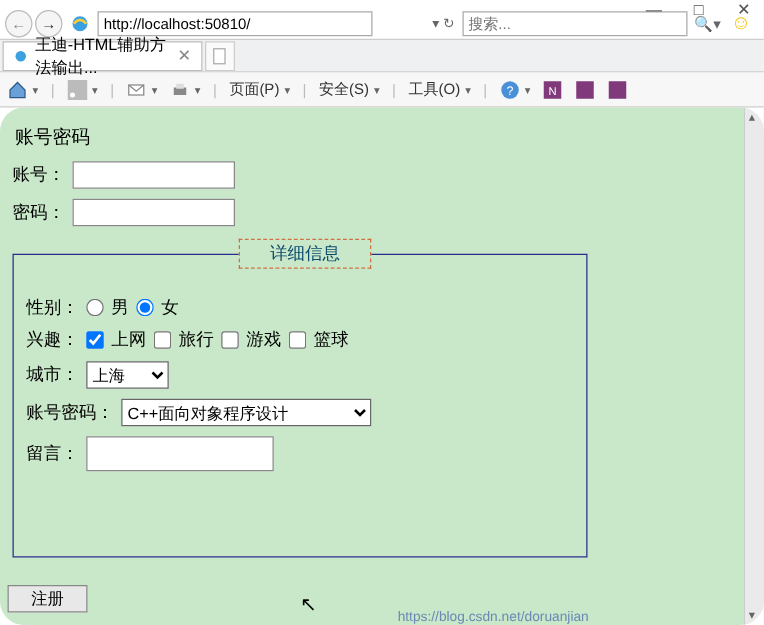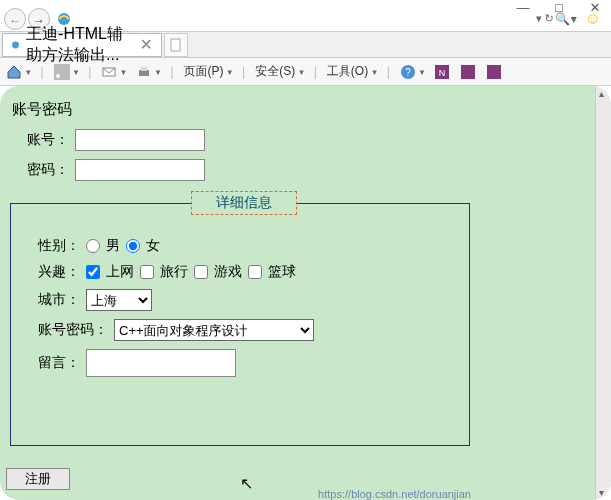--- a/index.html
+++ b/index.html
@@ -16,39 +16,39 @@
 .nav-btn.enabled { color: #333; }
 .ie-icon { width: 16px; height: 16px; margin: 0 4px; }
 .addr-input { flex: 0 0 220px; height: 20px; border: 1px solid #aaa; padding: 0 4px; font-size: 12px; }
 .refresh-seg { margin-left: auto; color: #666; font-size: 11px; }
 .search-box { width: 180px; height: 20px; border: 1px solid #aaa; padding: 0 4px; margin: 0 4px; font-size: 12px; }
 .search-icons { display: flex; gap: 8px; color: #666; align-items: center; }
 .smiley { color: #f5c518; font-size: 16px; margin: 0 6px; }
 
 
 .tab-row { display: flex; align-items: center; height: 26px; background: #eef0f2; border-bottom: 1px solid #ccc; }
-.tab { display: flex; align-items: center; gap: 6px; height: 24px; padding: 0 8px; border: 1px solid #bbb; background: #fff; font-size: 16px; margin-left: 2px; max-width: 160px; }
+.tab { display: flex; align-items: center; gap: 6px; height: 24px; padding: 0 8px; border: 1px solid #bbb; background: #fff; font-size: 13px; margin-left: 2px; max-width: 160px; }
 .tab .close { color: #888; }
 .newtab { width: 24px; height: 24px; border: 1px solid #ccc; margin-left: 2px; background: #fafafa; display: flex; align-items: center; justify-content: center; }
 
 
 .tool-row { display: flex; align-items: center; height: 28px; padding: 0 6px; gap: 10px; border-bottom: 1px solid #d0d0d0; background: #f7f7f7; font-size: 12px; color: #333; }
 .tool-row .sep { color: #bbb; }
 .tool-row .drop::after { content: "▾"; font-size: 9px; margin-left: 2px; color: #666; }
 .tool-item { display: flex; align-items: center; gap: 2px; }
 .ico { width: 16px; height: 16px; display: inline-block; }
 
 
 .page-wrap { position: relative; background: #c9e8c9; height: calc(500px - 6px - 26px - 26px - 28px); overflow: hidden; padding: 4px 6px 0 6px; border-radius: 19px; }
 .scroll-right { position: absolute; right: 0; top: 0; width: 16px; height: 100%; background: #eaeaea; border-left: 1px solid #ccc; }
 .scroll-right::before { content: "▴"; position: absolute; top: 2px; left: 3px; font-size: 10px; color: #666; }
 .scroll-right::after { content: "▾"; position: absolute; bottom: 2px; left: 3px; font-size: 10px; color: #666; }
 
 .form-area { padding: 6px 4px; font-size: 14px; color: #000; }
-.row { margin: 8px 17px; display: flex; align-items: center; gap: 6px; }
+.row { margin: 8px 0; display: flex; align-items: center; gap: 6px; }
 .txt-input { width: 130px; height: 22px; border: 1px solid #888; background: #fff; }
 
 fieldset.detail { border: 1px solid #2b2b8f; margin-top: 10px; padding: 14px 10px 60px 10px; width: 460px; position: relative; }
 fieldset.detail legend { border: 1px dashed #d07040; padding: 2px 24px; color: #0c4a6e; background: #c9e8c9; font-size: 14px; margin-left: 170px; }
 
 .radio, .check { width: 14px; height: 14px; }
 select { height: 22px; border: 1px solid #666; background: #fff; font-size: 13px; }
 select.city { width: 66px; }
 select.book { width: 200px; }
 textarea.msg { width: 150px; height: 28px; border: 1px solid #888; resize: none; background: #fff; }
@@ -70,21 +70,23 @@
   </div>
 </div>
 
 <div class="addr-row">
   <div class="nav-btn">←</div>
   <div class="nav-btn enabled">→</div>
   <svg class="ie-icon" viewBox="0 0 16 16">
       <circle cx="8" cy="8" r="6" fill="#3aa0e0"></circle>
       <path d="M3 8 Q8 2 13 8" stroke="#ffcf3a" stroke-width="2" fill="none"></path>
     </svg>
+  <input class="addr-input" value="http://localhost:50810/" style="">
   <span class="refresh-seg">▾ <span>↻</span></span>
+  <input class="search-box" placeholder="搜索..." style="">
   <div class="search-icons">
     <span>🔍▾</span>
   </div>
   <span class="smiley">☺</span>
 </div>
 
 <div class="tab-row">
   <div class="tab">
     <svg class="ico" viewBox="0 0 16 16">
         <circle cx="8" cy="8" r="6" fill="#3aa0e0"></circle>

